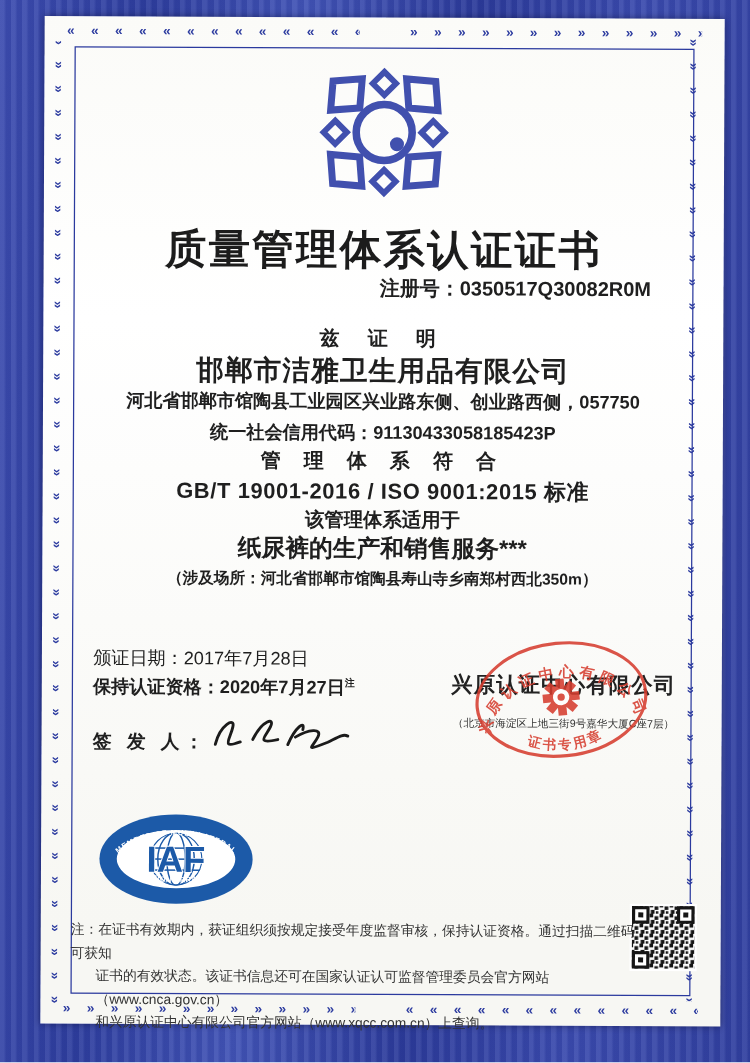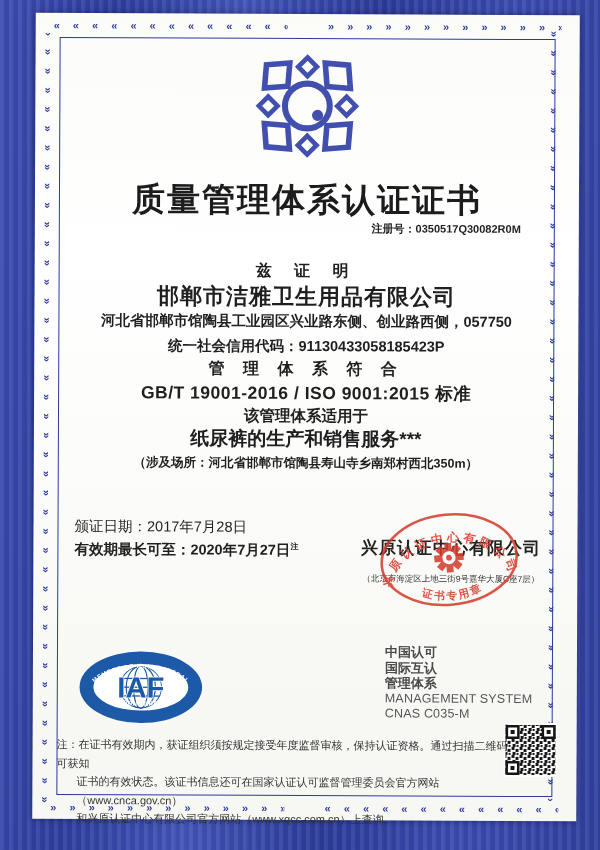--- a/index.html
+++ b/index.html
@@ -24,21 +24,21 @@
   .chev-top span,.chev-bottom span{flex:0 0 46%;overflow:hidden;}
   .chev-top .gap,.chev-bottom .gap{flex:1 1 auto;}
   .chev-left{top:790px;left:4px;width:770px;transform:rotate(-90deg);transform-origin:0 0;}
   .chev-right{top:16px;left:526px;width:770px;transform:rotate(90deg);transform-origin:0 0;}
   .frame-line{position:absolute;inset:24px;border:1.5px solid #2b3a9e;pointer-events:none;}
 
   .abs{position:absolute;}
   .ctr{left:0;right:0;text-align:center;}
   .blk{color:#1f1f1f;}
   .title{top:164px;font-size:33px;font-weight:bold;letter-spacing:2px;color:#1c1c1c;}
-  .regno{top:207px;right:58px;font-size:11px;font-weight:bold;text-align:center;}
+  .regno{top:207px;right:58px;font-size:16px;font-weight:bold;text-align:center;}
   .certify{top:247px;font-size:16px;font-weight:bold;letter-spacing:9px;}
   .company{top:268px;font-size:22px;font-weight:bold;letter-spacing:1px;}
   .addr{top:298px;font-size:14.5px;font-weight:bold;}
   .code{top:323px;font-size:14.5px;font-weight:bold;}
   .conform{top:345px;font-size:16px;font-weight:bold;letter-spacing:7px;}
   .standard{top:367px;font-size:17.5px;font-weight:bold;letter-spacing:.5px;}
   .scopeintro{top:392px;font-size:15.5px;font-weight:bold;}
   .scope{top:412px;font-size:19px;font-weight:bold;}
   .sites{top:441px;font-size:12.5px;font-weight:bold;}
   .issue{left:41px;top:504px;font-size:14.5px;font-weight:normal;}
@@ -102,22 +102,31 @@
     <div class="abs ctr addr blk">河北省邯郸市馆陶县工业园区兴业路东侧、创业路西侧，057750</div>
     <div class="abs ctr code blk">统一社会信用代码：91130433058185423P</div>
 
     <div class="abs ctr conform blk">管 理 体 系 符 合</div>
     <div class="abs ctr standard blk">GB/T 19001-2016 / ISO 9001:2015 标准</div>
     <div class="abs ctr scopeintro blk">该管理体系适用于</div>
     <div class="abs ctr scope blk">纸尿裤的生产和销售服务***</div>
     <div class="abs ctr sites blk">（涉及场所：河北省邯郸市馆陶县寿山寺乡南郑村西北350m）</div>
 
     <div class="abs issue blk">颁证日期：2017年7月28日</div>
-    <div class="abs valid blk"><span>有效期最长可至：2020年7月27日</span><sup>注</sup></div>
-
+    <div class="abs valid blk"><span>保持认证资格：2020年7月27日</span><sup>注</sup></div>
+
+    <div class="abs signrow">
+      <span class="signlabel blk">签 发 人：</span>
+      <svg width="118" height="44" viewBox="0 0 118 44" fill="none" stroke="#1b1b1b" stroke-width="2.3" stroke-linecap="round">
+        <path d="M6,30 C10,14 22,8 20,16 C18,26 10,34 26,28"></path>
+        <path d="M36,26 C44,10 54,8 50,16 C46,24 38,30 56,26"></path>
+        <path d="M64,30 C70,16 78,10 76,18"></path>
+        <path d="M70,24 C80,18 92,16 88,24 C84,32 76,36 96,28 C104,24 108,21 112,23"></path>
+      </svg>
+    </div>
 
     <div class="abs issuerblock">
       <div class="sealwrap">
         <svg width="148" height="102" viewBox="0 0 150 104">
           <defs>
             <path id="sealArc" d="M 16,68 A 60,42 0 0 1 134,68" fill="none"></path>
             <path id="sealBot" d="M 40,84 A 54,36 0 0 0 110,84" fill="none"></path>
           </defs>
           <ellipse cx="75" cy="52" rx="69" ry="46" fill="none" stroke="#d63c2e" stroke-width="2.6"></ellipse>
           <text font-size="12" font-weight="bold" fill="#d63c2e" letter-spacing="4" font-family="Liberation Sans,sans-serif">
@@ -164,27 +173,20 @@
         <text font-size="8.2" font-weight="bold" fill="#fff" letter-spacing="1" font-family="Liberation Sans,sans-serif">
           <textPath href="#arcTop" startOffset="50%" text-anchor="middle">MEMBER OF MULTILATERAL</textPath>
         </text>
         <text font-size="8.2" font-weight="bold" fill="#fff" letter-spacing="0.6" font-family="Liberation Sans,sans-serif">
           <textPath href="#arcBot" startOffset="50%" text-anchor="middle">RECOGNITION ARRANGEMENT</textPath>
         </text>
       </svg>
     </div>
 
 
-    <div class="abs accr">
-      <div>中国认可</div>
-      <div>国际互认</div>
-      <div>管理体系</div>
-      <div class="en">MANAGEMENT SYSTEM</div>
-      <div class="en">CNAS C035-M</div>
-    </div>
 
     <div class="abs qr">
       <svg width="54" height="54" viewBox="0 0 54 54">
         <defs>
           <pattern id="qrn" width="8" height="8" patternUnits="userSpaceOnUse">
             <rect width="3" height="3" fill="#161616"></rect>
             <rect x="4" y="2" width="3" height="3" fill="#161616"></rect>
             <rect x="1" y="5" width="3" height="3" fill="#161616"></rect>
             <rect x="5" y="6" width="2" height="2" fill="#161616"></rect>
           </pattern>

